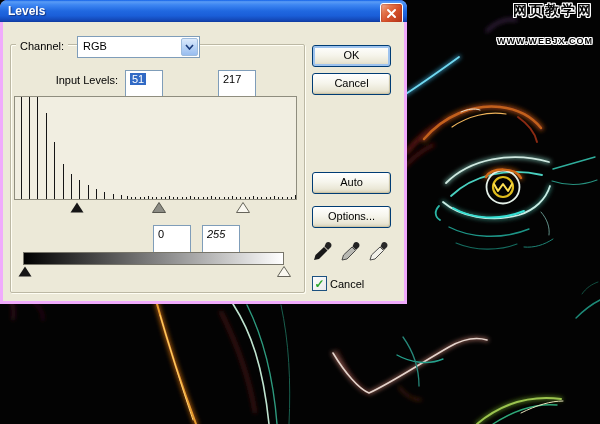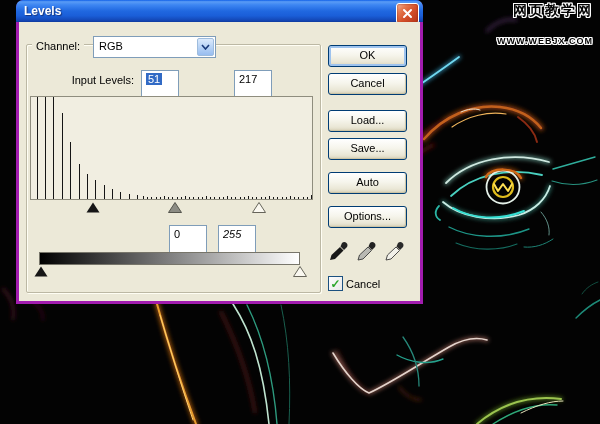--- a/index.html
+++ b/index.html
@@ -8,21 +8,21 @@
   #bg{position:absolute;left:0;top:0;}
 
   
   .watermark{position:absolute;top:2px;right:7px;text-align:right;z-index:3;}
   .wm1{font-size:14px;font-weight:bold;letter-spacing:2px;color:#060606;
        text-shadow:-1px 0 #fff,1px 0 #fff,0 -1px #fff,0 1px #fff,1px 1px #fff,-1px -1px #fff,1px -1px #fff,-1px 1px #fff;}
   .wm2{font-size:9px;font-weight:bold;letter-spacing:1px;margin-top:16px;color:#060606;
        text-shadow:-1px 0 #fff,1px 0 #fff,0 -1px #fff,0 1px #fff,1px 1px #fff,-1px -1px #fff,1px -1px #fff,-1px 1px #fff;}
 
   
-  .dialog{position:absolute;left:16px;top:0;width:407px;height:304px;background:#a21caf;
+  .dialog{position:absolute;left:0;top:0;width:407px;height:304px;background:#f0abfc;
           border-radius:8px 8px 0 0;z-index:2;}
   .titlebar{position:absolute;left:0;top:0;right:0;height:22px;border-radius:7px 7px 0 0;
       background:linear-gradient(180deg,#0f5fe8 0%,#5a9cf5 8%,#3d86f2 22%,#2068e0 50%,#1a5ed8 72%,#1346b4 93%,#0e3a9e 100%);}
   .title{color:#fff;font-weight:bold;font-size:12px;padding:4px 0 0 8px;text-shadow:1px 1px 1px #17357f;}
   .closebtn{position:absolute;top:3px;right:4px;width:21px;height:19px;border-radius:3px;border:1px solid #fff;
       background:linear-gradient(135deg,#f2b49a 0%,#e4764c 28%,#d4502a 55%,#b23318 100%);
       display:flex;align-items:center;justify-content:center;box-shadow:inset 0 0 2px #8a1f0a;cursor:pointer;}
   .dlgbody{position:absolute;left:3px;right:3px;top:22px;bottom:3px;background:#ECE9D8;}
 
   .groupbox{position:absolute;left:7px;top:22px;width:293px;height:247px;
@@ -257,22 +257,20 @@
       <div class="gradbar"></div>
       <svg class="handle out-handle" viewBox="0 0 14 11" style="left: 15px;">
         <polygon points="7,0.5 13.5,10.5 0.5,10.5" fill="#161616"></polygon>
       </svg>
       <svg class="handle out-handle" viewBox="0 0 14 11" style="left: 274px;">
         <polygon points="7,0.5 13.5,10.5 0.5,10.5" fill="#faf8f0" stroke="#66645a" stroke-width="1"></polygon>
       </svg>
 
       <div class="btn" style="top:51px;">Cancel</div>
       <div class="btn default" style="top:23px;">OK</div>
-      <div class="btn" style="top:88px;">Load...</div>
-      <div class="btn" style="top:116px;">Save...</div>
       <div class="btn" style="top:150px;">Auto</div>
       <div class="btn" style="top:184px;">Options...</div>
 
       <div class="dropper" style="left:309px;">
         <svg width="22" height="24" viewBox="0 0 22 24">
           <path d="M2 21 l1.5-5 L12 8 l3.5 3.5 L7 20 Z" fill="#181818"></path>
           <path d="M12.5 7.5 l3.5 3.5 l2.5-2.5 c1.3-1.3 1.3-3.2 0-4.5 c-1.3-1.3-3.2-1.3-4.5 0 Z" fill="#222"></path>
         </svg>
       </div>
       <div class="dropper" style="left:337px;">

